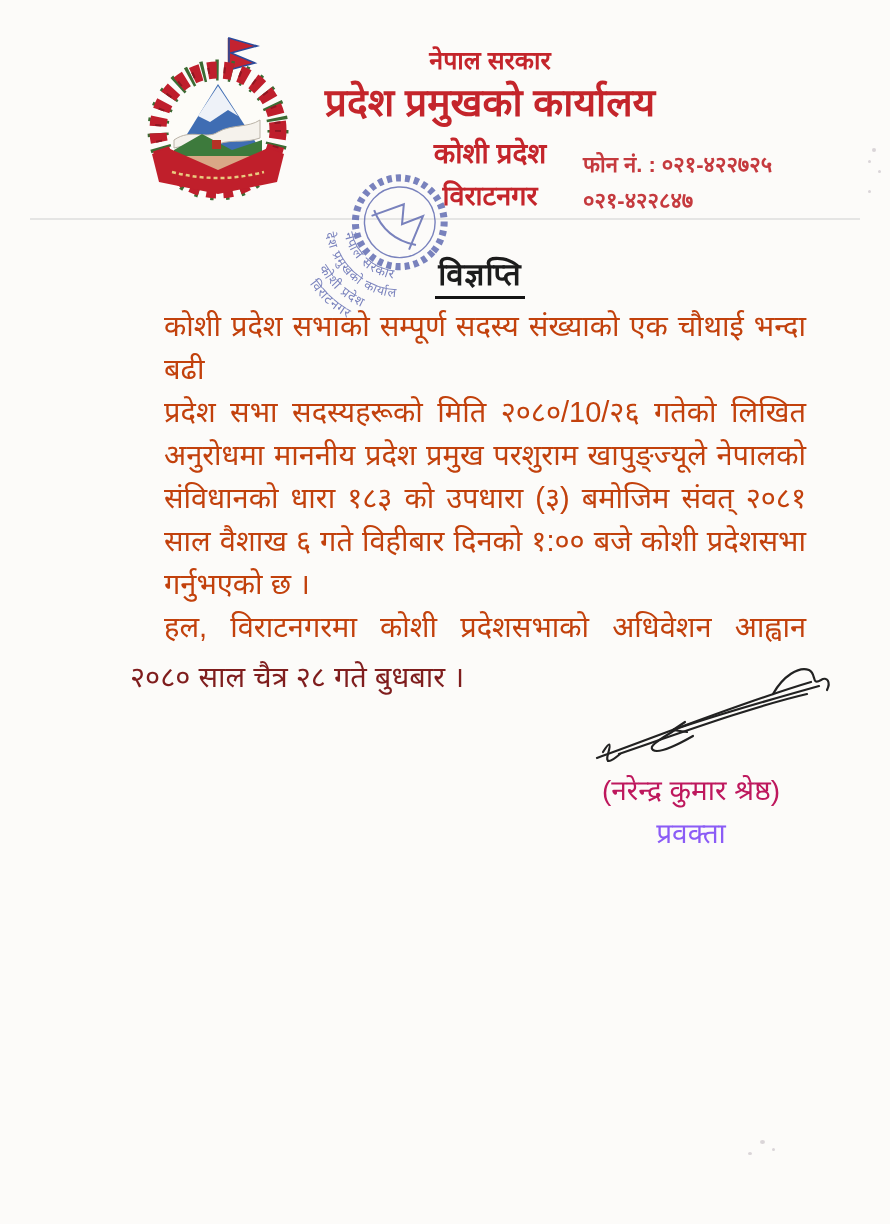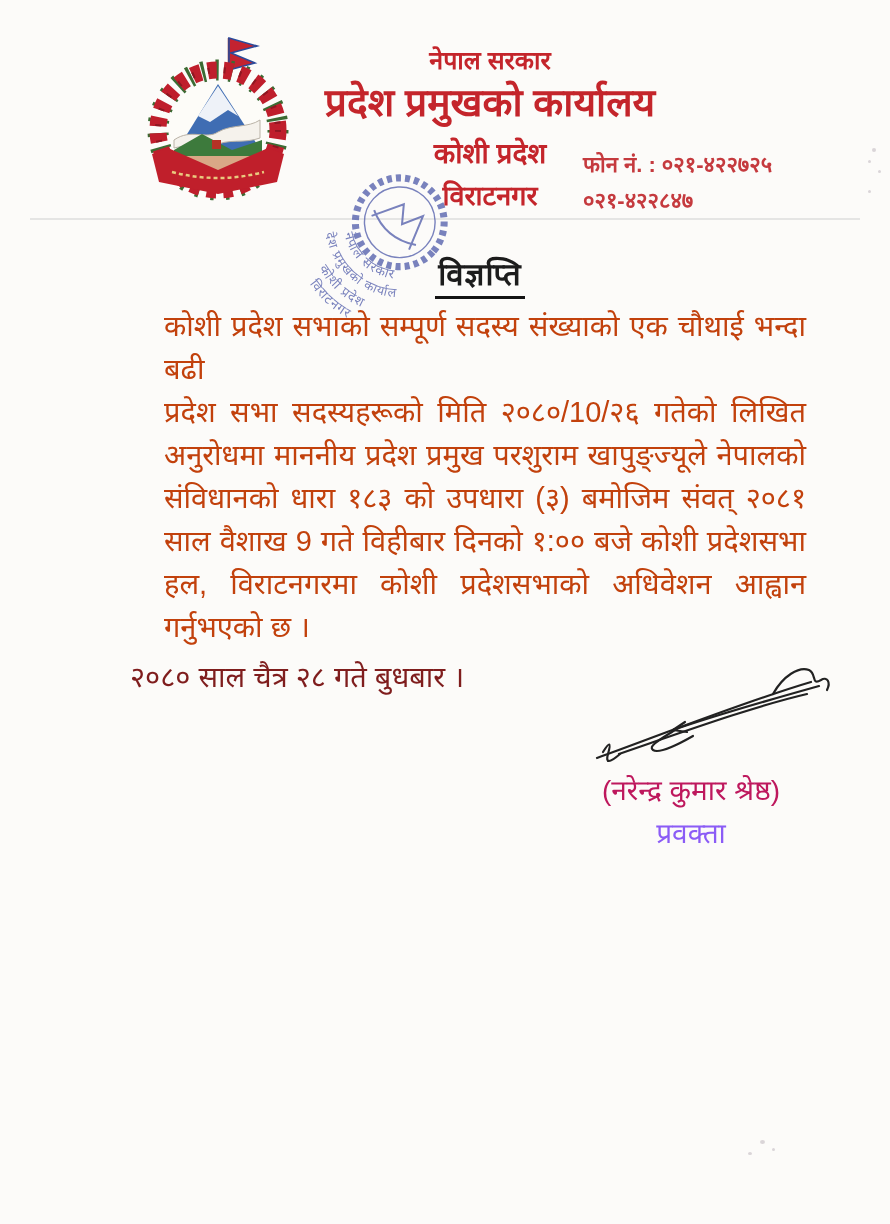--- a/index.html
+++ b/index.html
@@ -142,23 +142,23 @@
 
   <div class="title-wrap">
     <span class="title">विज्ञप्ति</span>
   </div>
 
   <div class="body-text">
     <div class="bline just">कोशी प्रदेश सभाको सम्पूर्ण सदस्य संख्याको एक चौथाई भन्दा बढी</div>
     <div class="bline just">प्रदेश सभा सदस्यहरूको मिति २०८०/10/२६ गतेको लिखित</div>
     <div class="bline just">अनुरोधमा माननीय प्रदेश प्रमुख परशुराम खापुङ्ज्यूले नेपालको</div>
     <div class="bline just">संविधानको धारा १८३ को उपधारा (३) बमोजिम संवत् २०८१</div>
-    <div class="bline just">साल वैशाख 9 गते विहीबार दिनको १:०० बजे कोशी प्रदेशसभा</div>
+    <div class="bline just">साल वैशाख ६ गते विहीबार दिनको १:०० बजे कोशी प्रदेशसभा</div>
+    <div class="bline">गर्नुभएको छ ।</div>
     <div class="bline just">हल, विराटनगरमा कोशी प्रदेशसभाको अधिवेशन आह्वान</div>
-    <div class="bline">गर्नुभएको छ ।</div>
   </div>
 
   <div class="date-line">२०८० साल चैत्र २८ गते बुधबार ।</div>
 
   <svg class="sig" viewBox="0 0 258 114">
     <g fill="none" stroke="#222" stroke-width="2.2" stroke-linecap="round">
       <path d="M14,102 C70,82 160,46 228,26"></path>
       <path d="M36,98 C100,76 172,50 224,38"></path>
       <path d="M190,38 C200,20 216,10 226,14 C234,18 228,30 238,24 C244,20 248,26 244,34"></path>
       <path d="M236,30 C186,44 130,60 90,74"></path>

